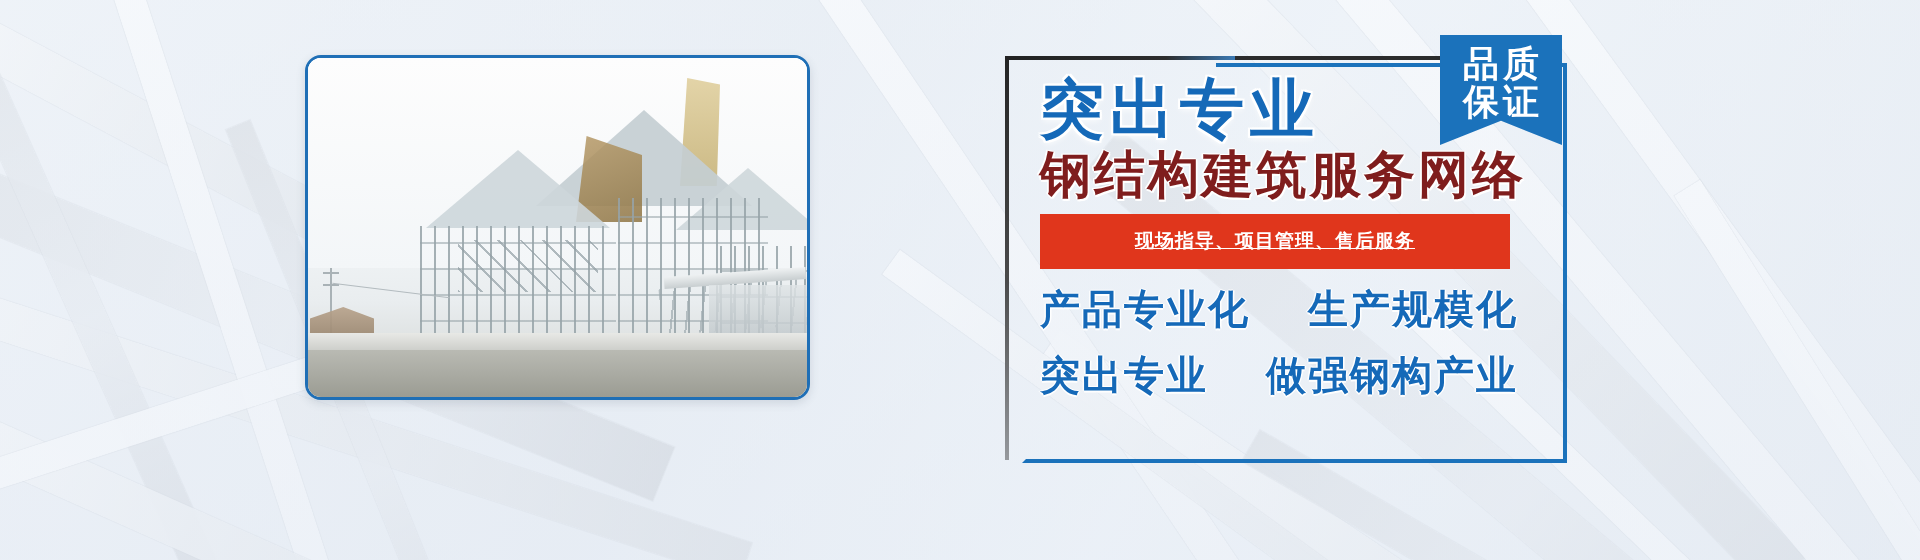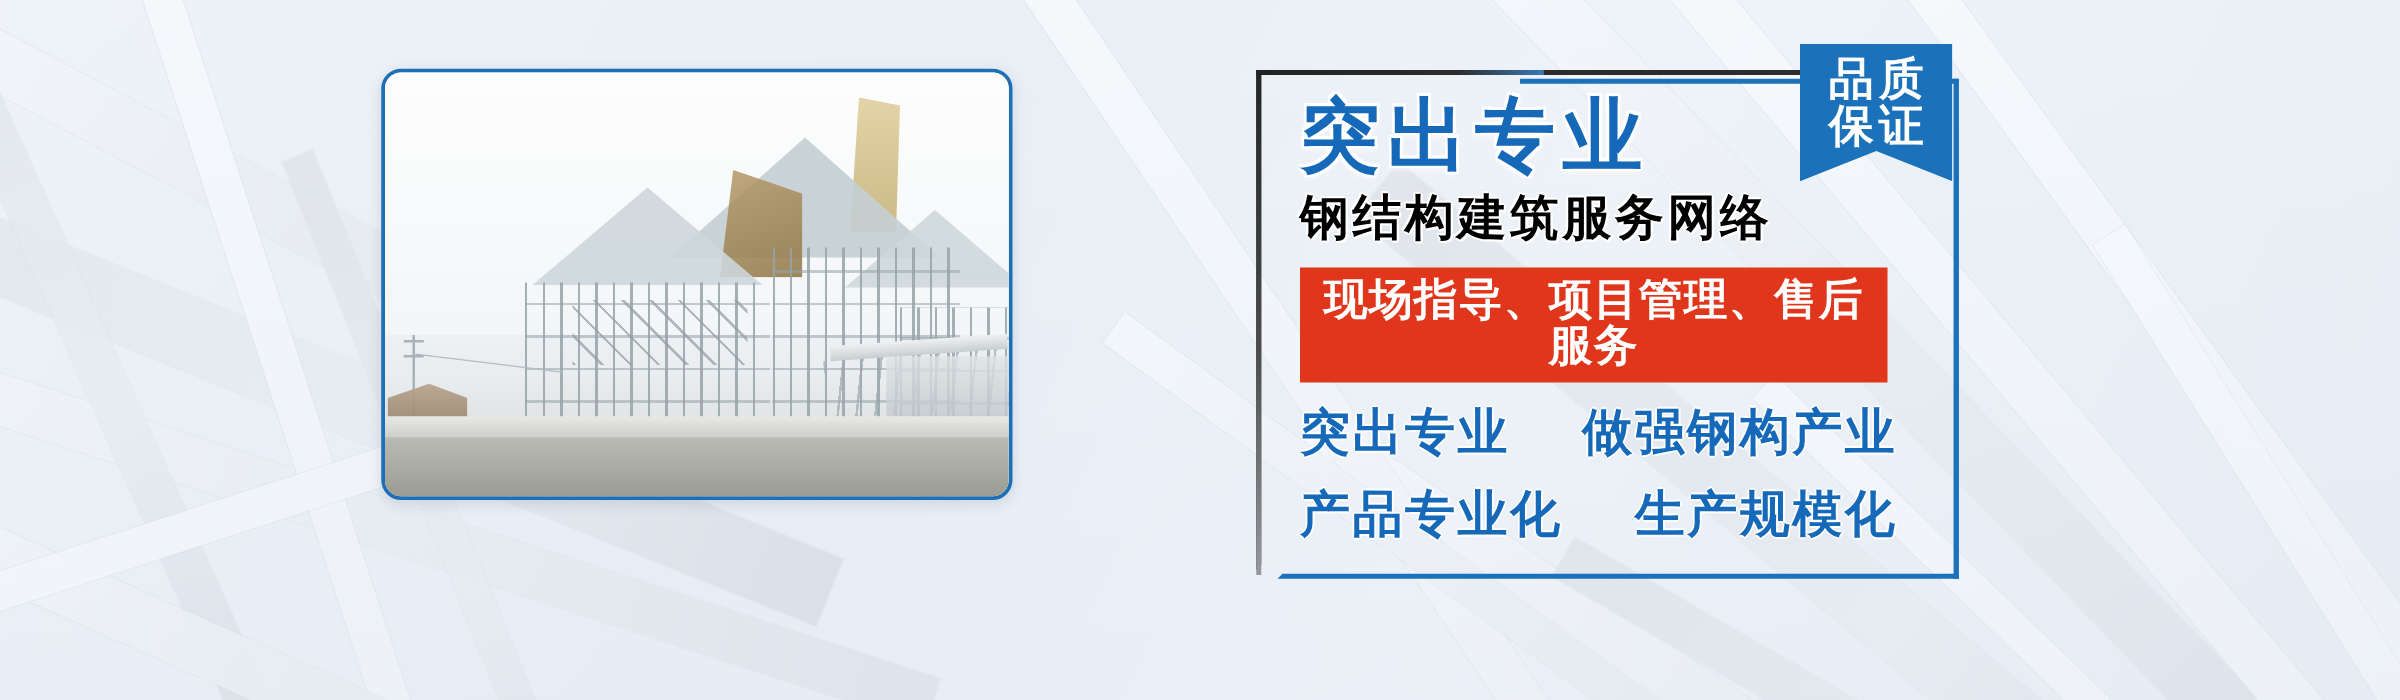--- a/index.html
+++ b/index.html
@@ -242,45 +242,45 @@
     line-height:74px;
     font-weight:700;
     color:#1569b8;
     letter-spacing:6px;
     text-shadow:
        2px 0 0 #fff, -2px 0 0 #fff, 0 2px 0 #fff, 0 -2px 0 #fff,
        2px 2px 0 #fff, -2px -2px 0 #fff, 2px -2px 0 #fff, -2px 2px 0 #fff,
        0 3px 6px rgba(255,255,255,.9);
   }
   .subhead{
-    font-size:39px;
+    font-size:51px;
     line-height:54px;
     font-weight:700;
-    color:#000000;
+    color:#7f1d1d;
     letter-spacing:3px;
     margin-top:2px;
     text-shadow:
        1.5px 0 0 #fff, -1.5px 0 0 #fff, 0 1.5px 0 #fff, 0 -1.5px 0 #fff,
        1.5px 1.5px 0 #fff, -1.5px -1.5px 0 #fff;
   }
   .redbox{
     margin-top:12px;
     width:470px;
     background:#e0361c;
     padding:8px 6px 10px;
     text-align:center;
   }
   .redbox .rl{
     color:#ffffff;
     font-size:29px;
     line-height:37px;
     font-weight:700;
     letter-spacing:2px;
   }
-  .redbox .rl2{ letter-spacing:1px; font-size:35px; }
+  .redbox .rl2{ letter-spacing:1px; font-size:19px;text-decoration:underline; }
 
   .slogan{
     margin-top:14px;
     font-size:40px;
     line-height:52px;
     font-weight:700;
     color:#1569b8;
     letter-spacing:2px;
     text-shadow:
        1.5px 0 0 rgba(255,255,255,.95), -1.5px 0 0 rgba(255,255,255,.95),
@@ -365,24 +365,24 @@
 
   <div class="text-wrap">
     <div class="headline">突出专业</div>
     <div class="subhead">钢结构建筑服务网络</div>
 
     <div class="redbox">
       <div class="rl rl2">现场指导、项目管理、售后服务</div>
     </div>
 
     <div class="slogan">
+      <span>产品专业化</span>
+      <span class="gap"></span>
+      <span>生产规模化</span>
+    </div>
+    <div class="slogan">
       <span>突出专业</span>
       <span class="gap"></span>
       <span>做强钢构产业</span>
     </div>
-    <div class="slogan">
-      <span>产品专业化</span>
-      <span class="gap"></span>
-      <span>生产规模化</span>
-    </div>
   </div>
 
 </div>
 
 </body></html>

